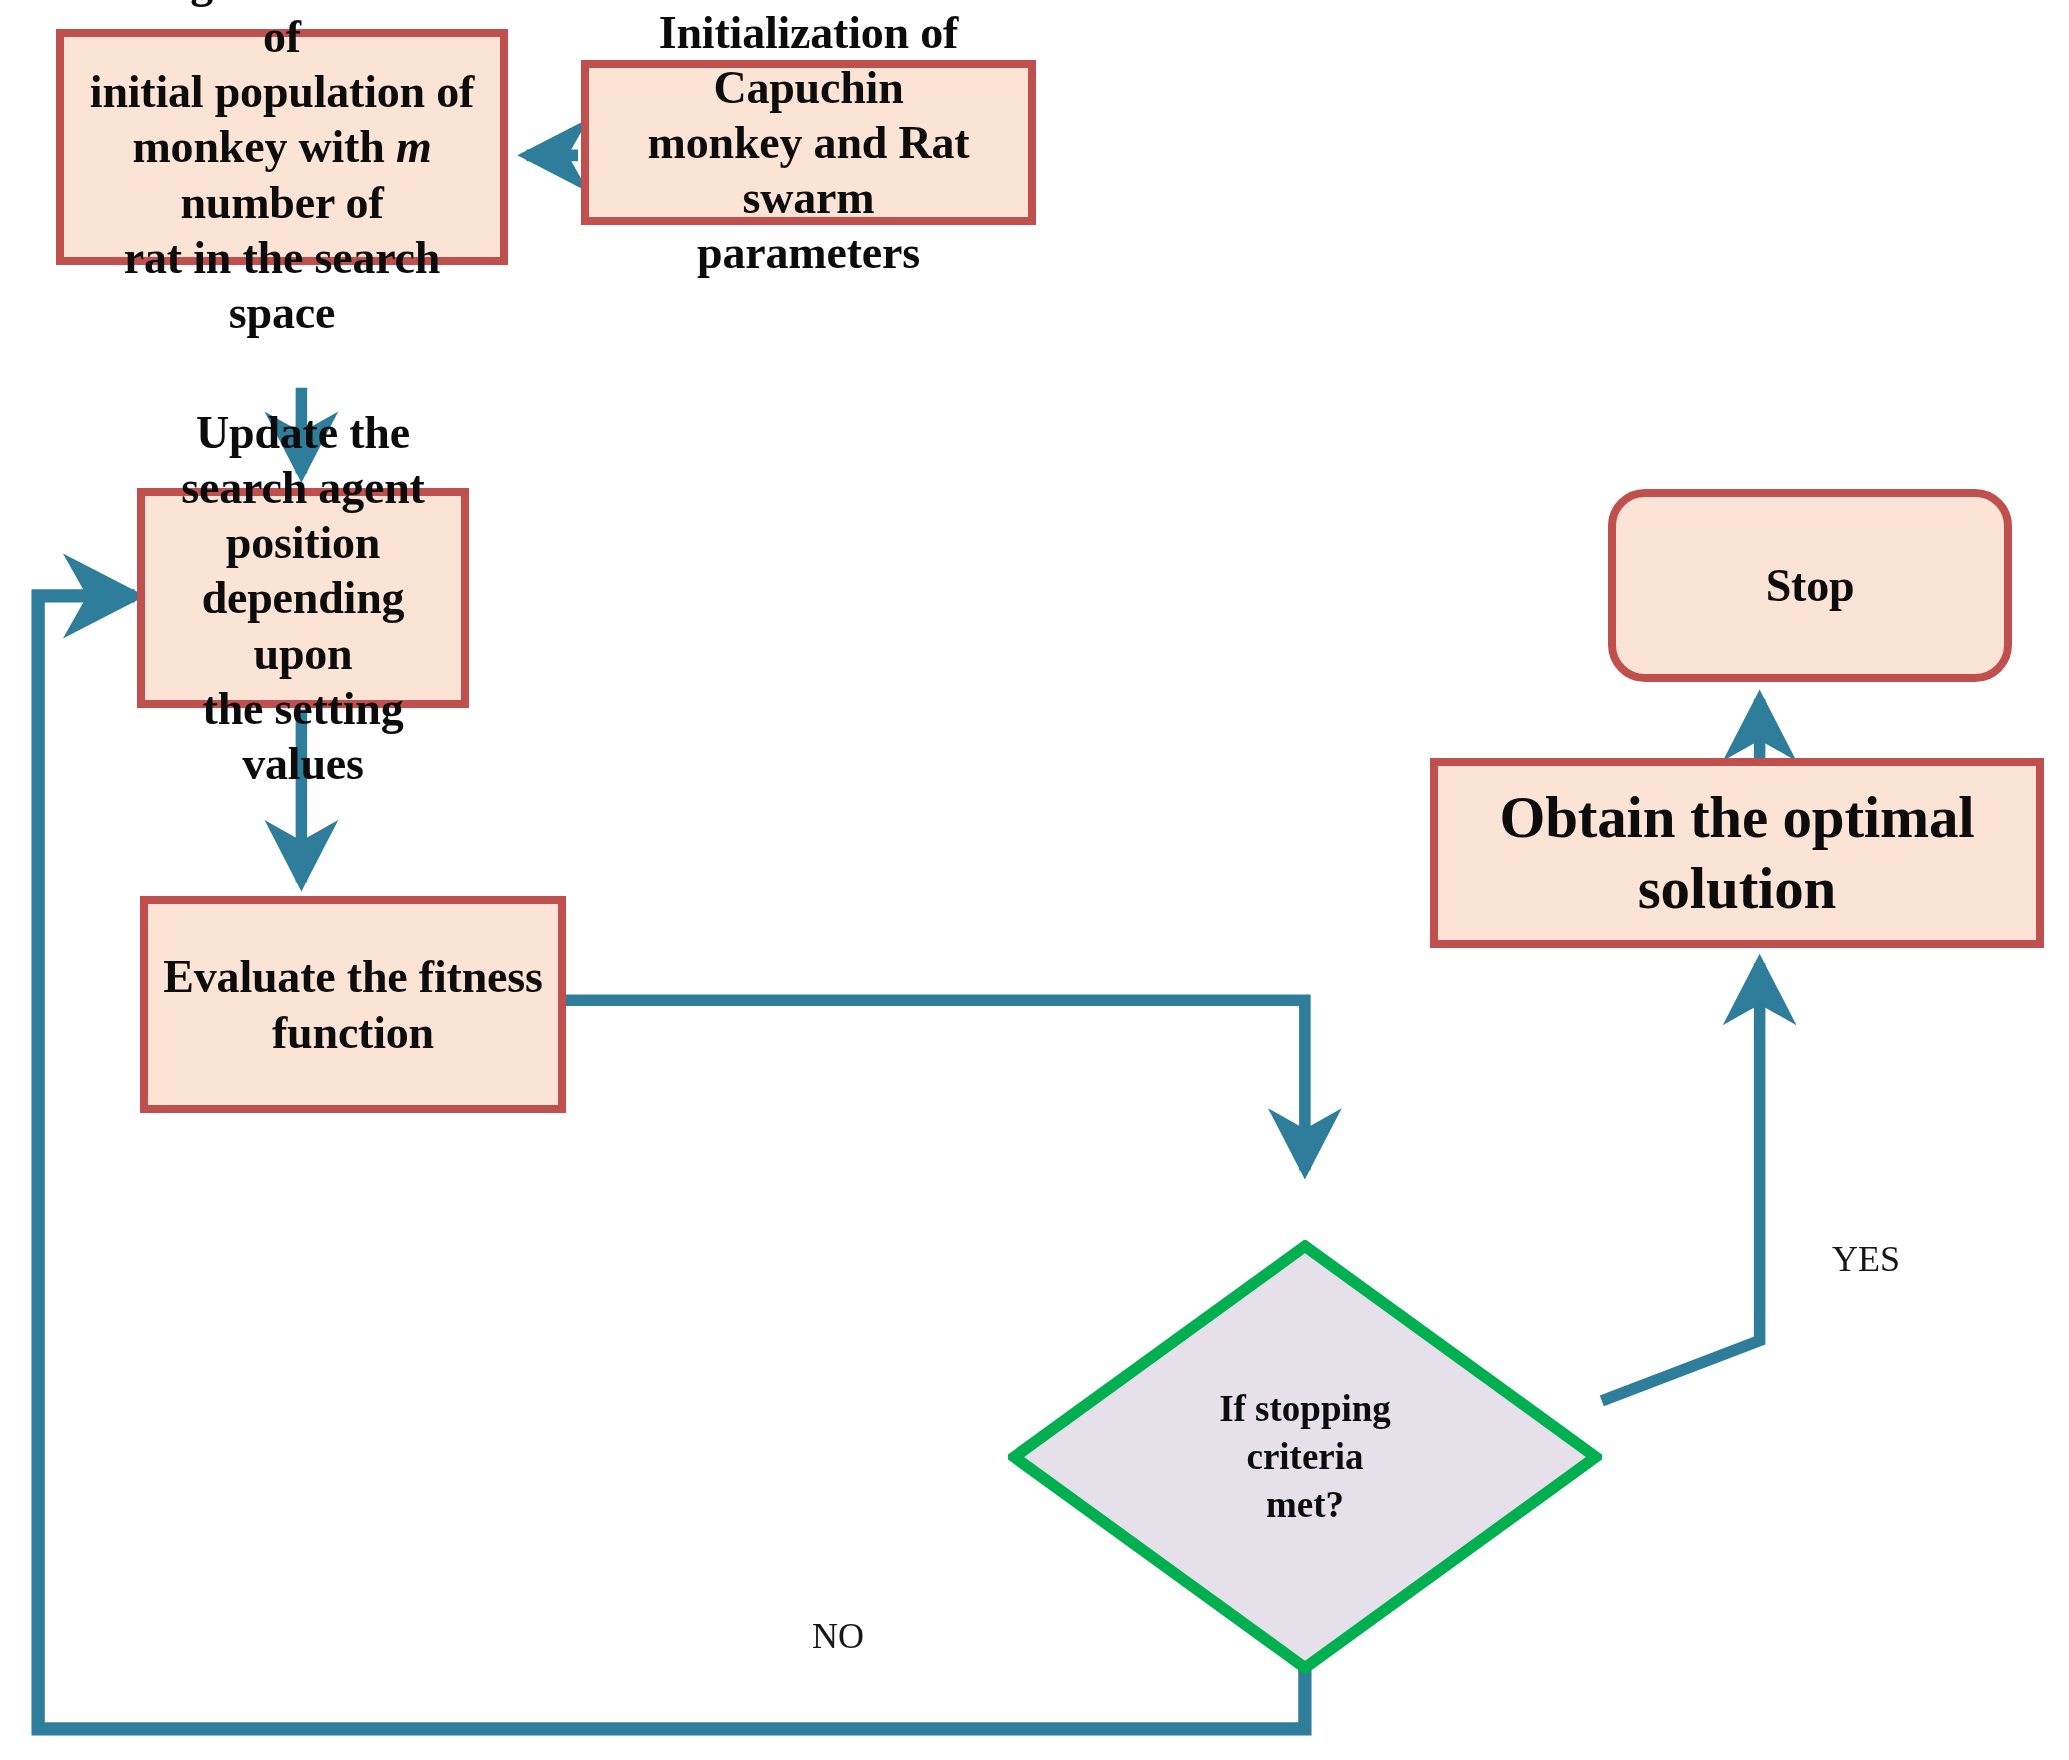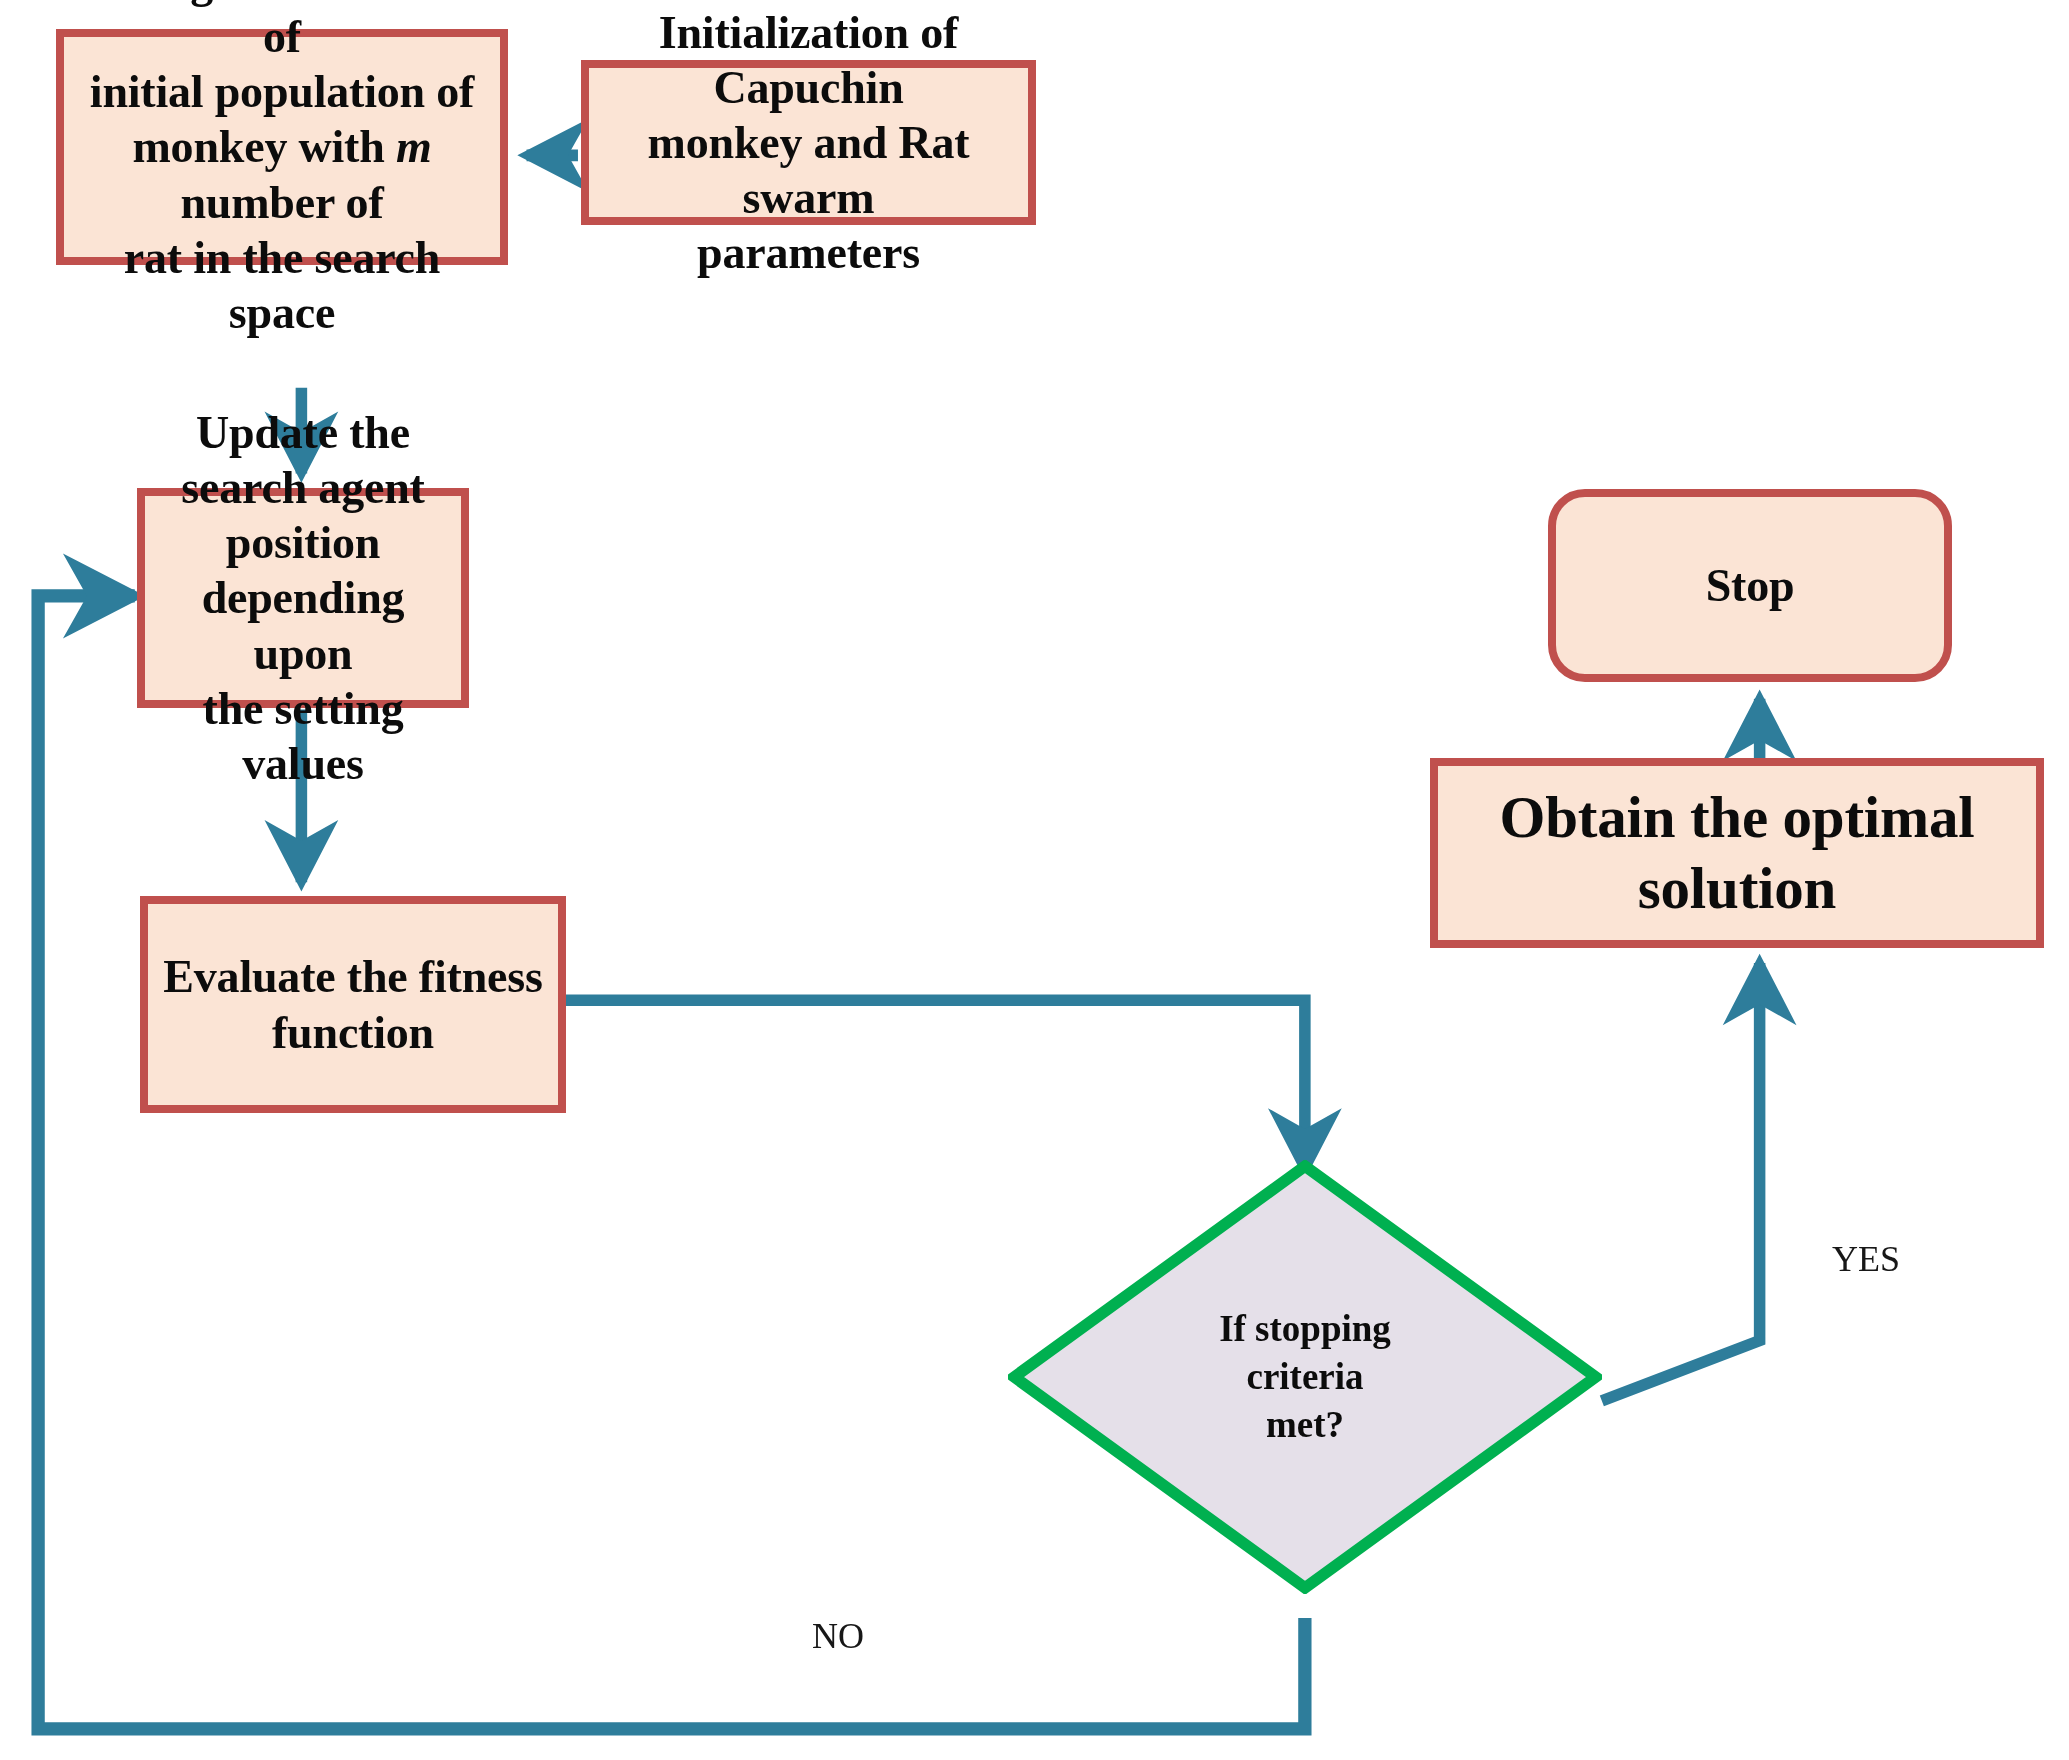--- a/index.html
+++ b/index.html
@@ -61,27 +61,27 @@
 
   #node-update     { left: 137px; top: 488px;  width: 332px; height: 220px; }
   #node-update .txt     { font-size: 46px; }
 
   #node-evaluate   { left: 140px; top: 896px; width: 426px; height: 217px; text-align: center; }
   #node-evaluate .txt   { font-size: 46px; }
 
   #node-optimal    { left: 1430px; top: 758px; width: 614px; height: 190px; }
   #node-optimal .txt    { font-size: 59px; }
 
-  #node-stop       { left: 1548px; top: 489px; width: 404px; height: 193px; }
+  #node-stop       { left: 1608px; top: 489px; width: 404px; height: 193px; }
   #node-stop .txt       { font-size: 46px; }
 
   
   #node-decision {
     left: 1008px;
-    top: 1160px;
+    top: 1240px;
     width: 594px;
     height: 434px;
   }
   #node-decision .diamond-shape {
     position: absolute;
     left: 0; top: 0;
     width: 100%;
     height: 100%;
   }
   #node-decision .txt {

